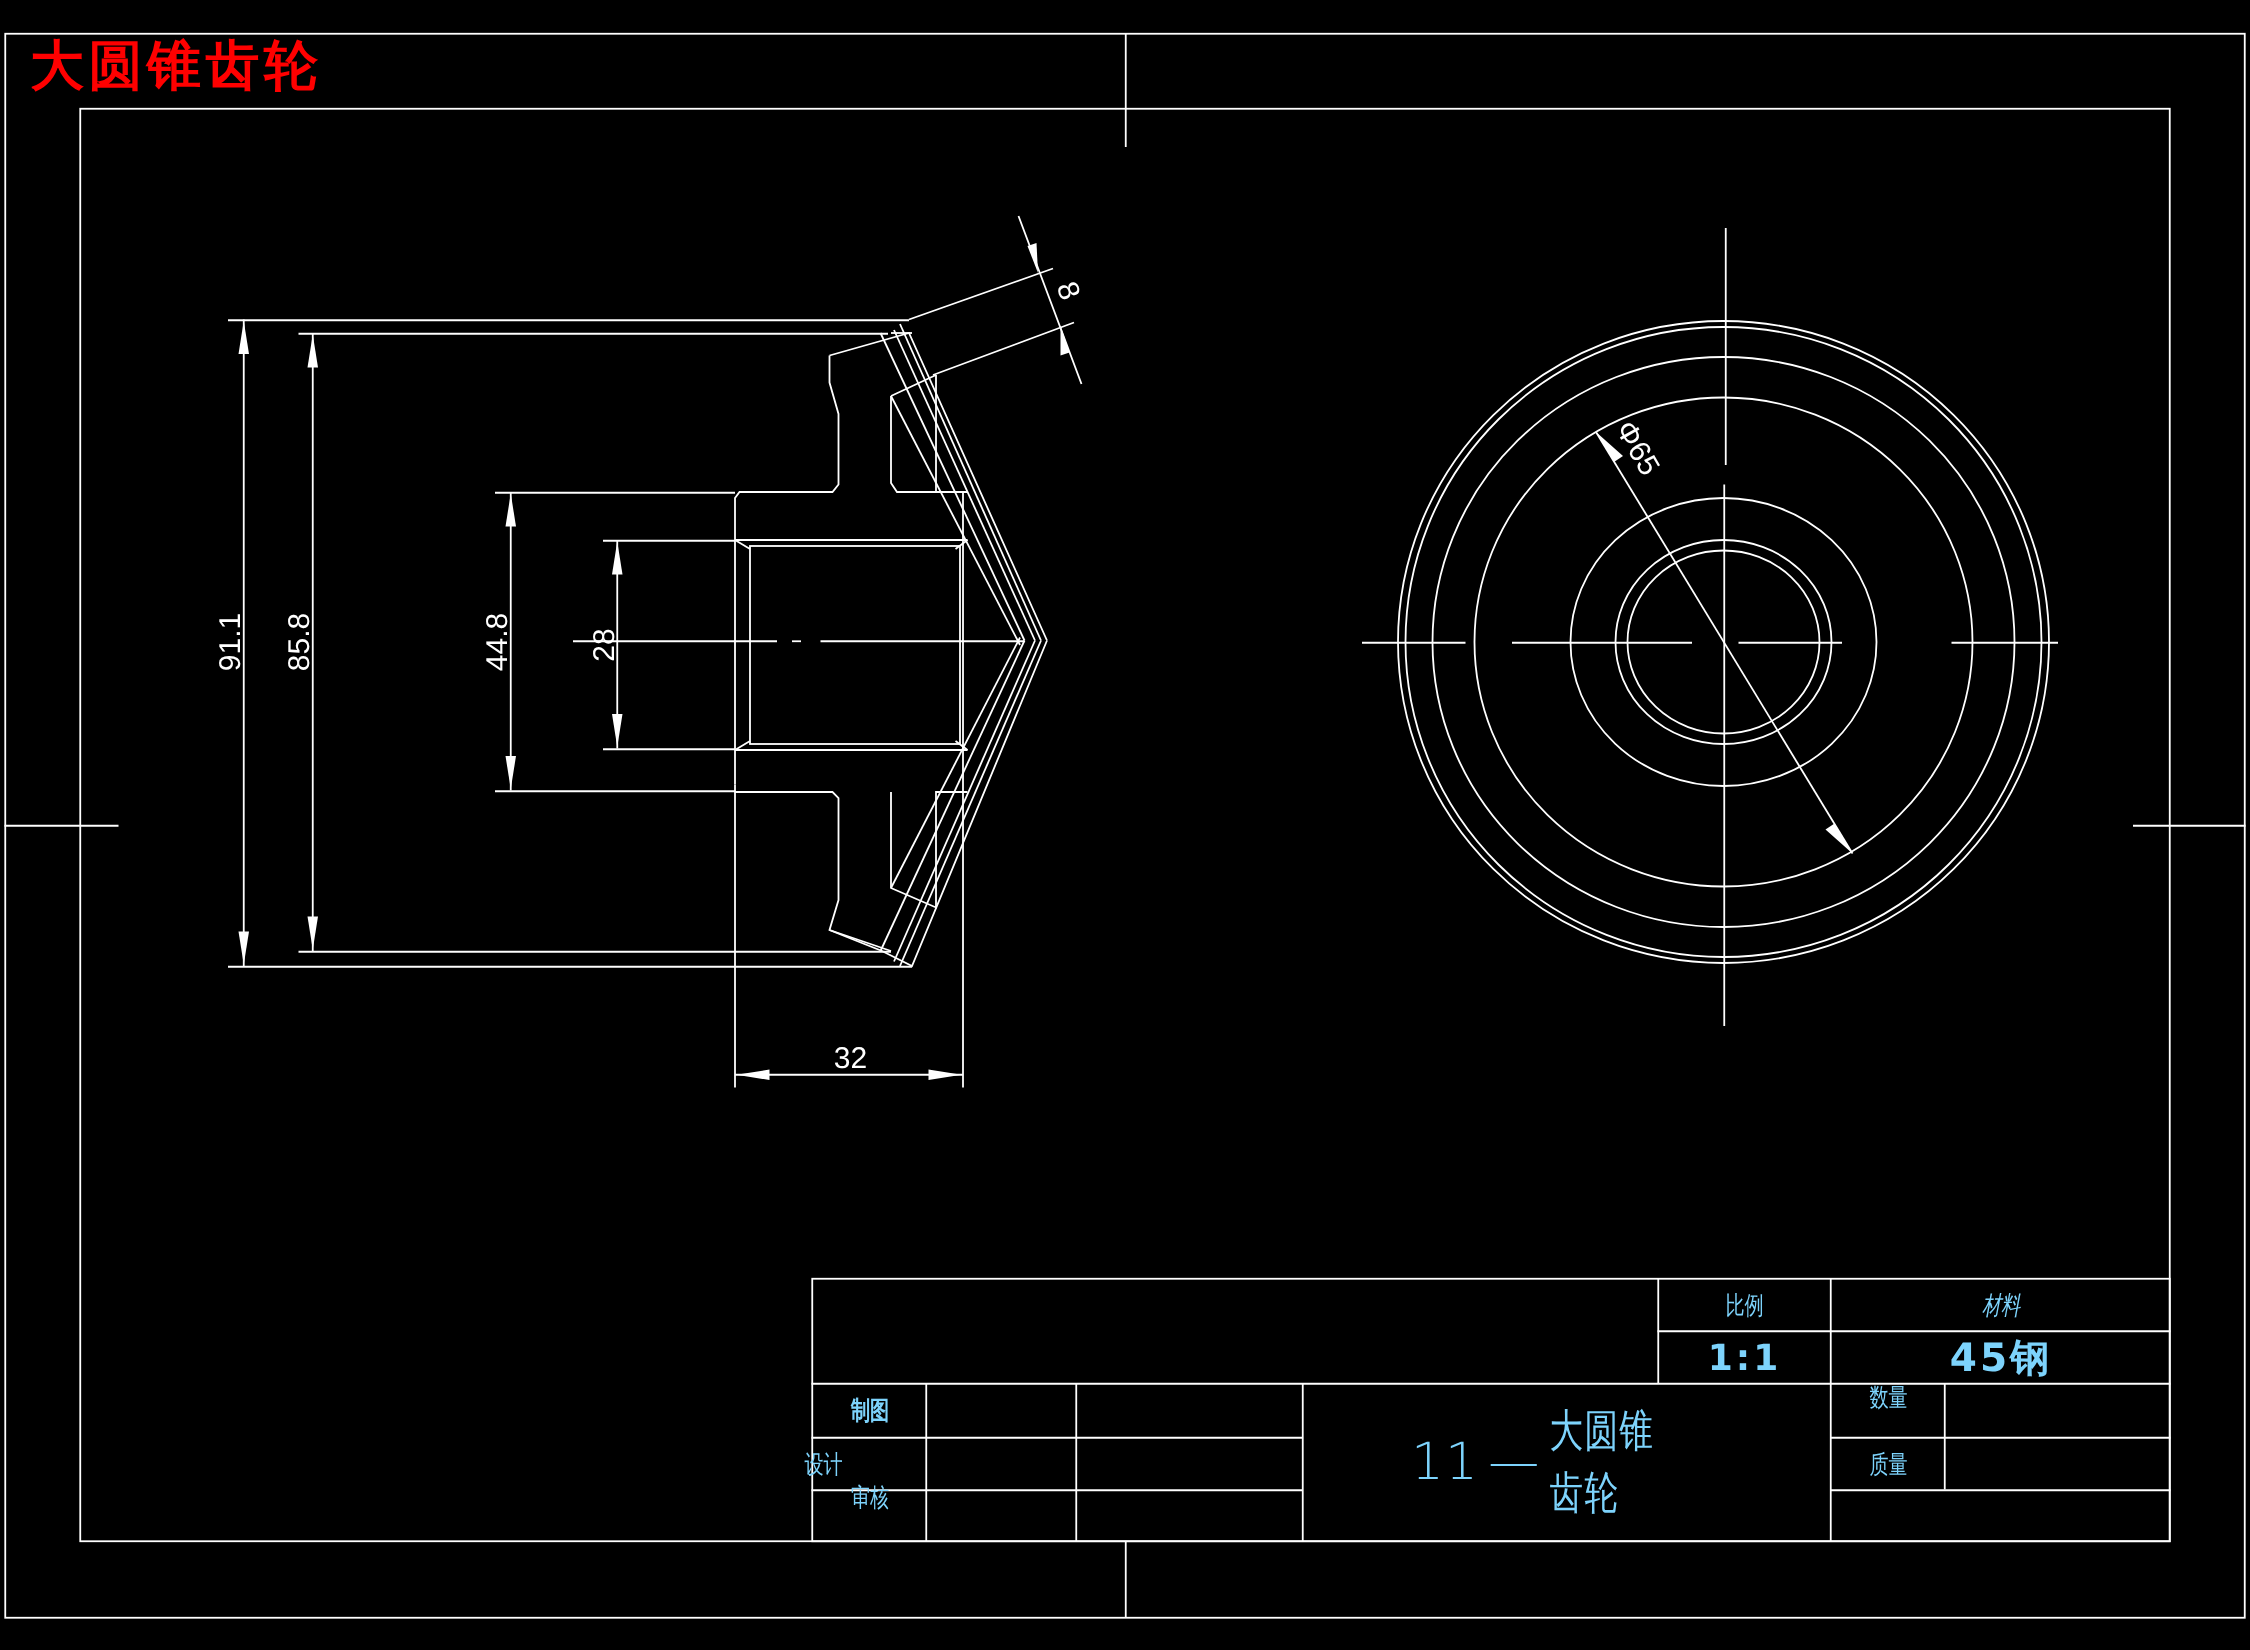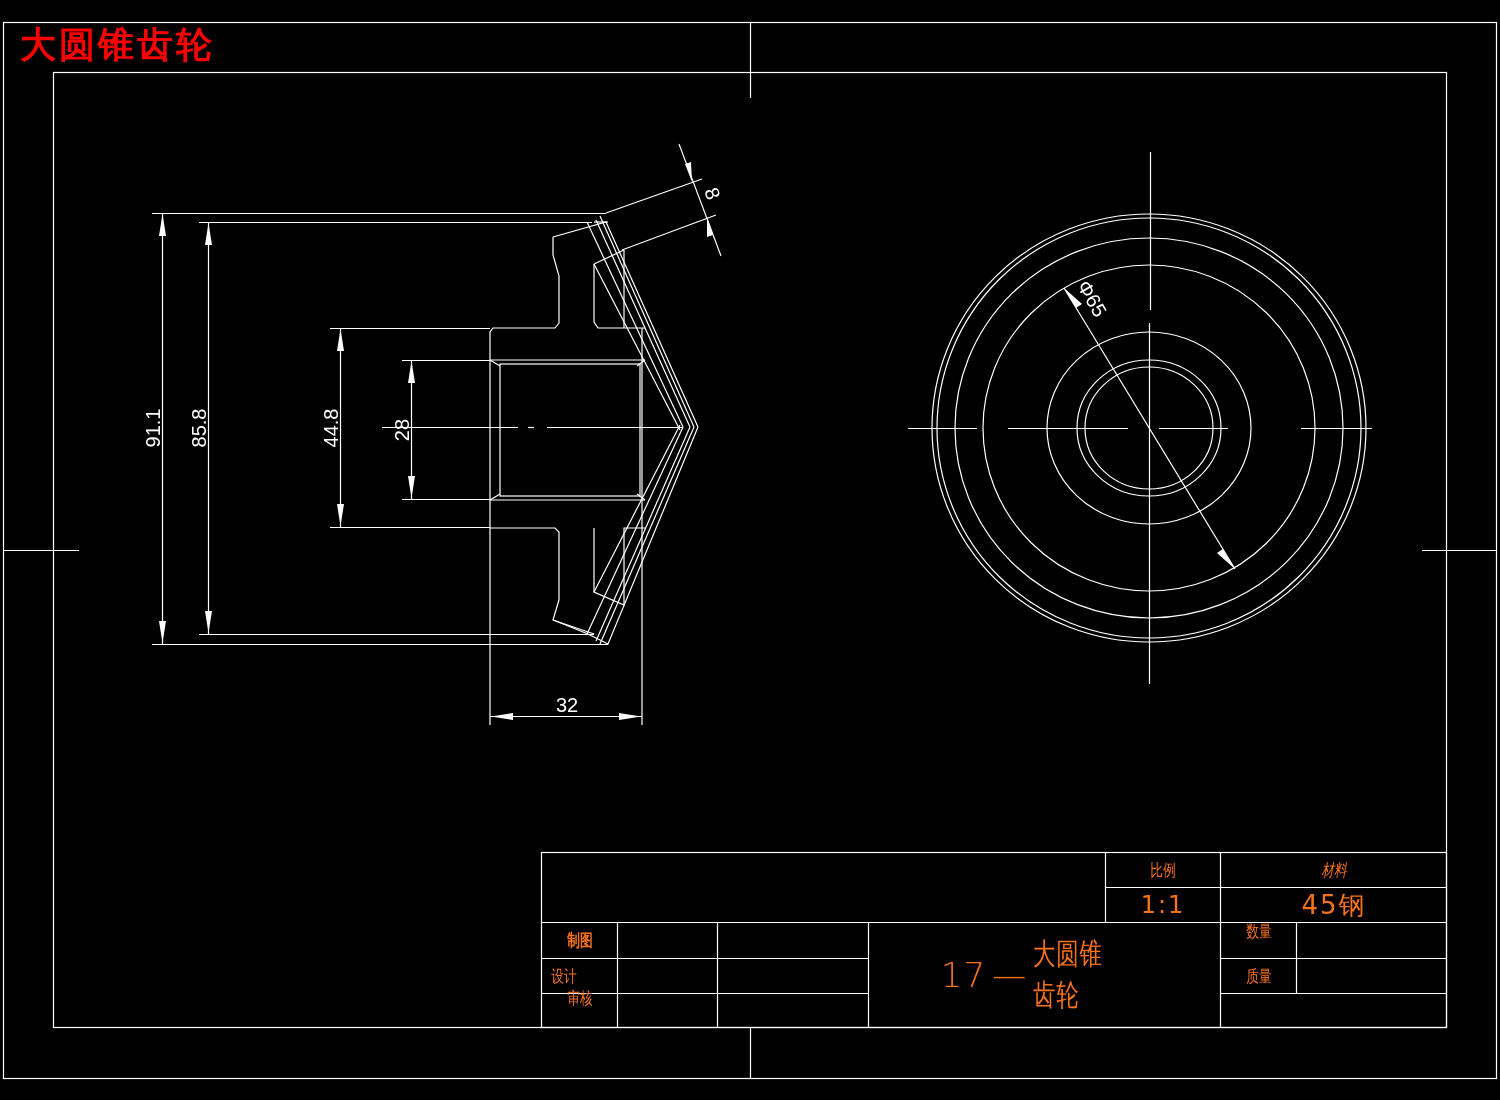--- a/index.html
+++ b/index.html
@@ -5,24 +5,24 @@
   html, body { margin: 0; padding: 0; background: #000; }
   body { width: 1500px; height: 1100px; position: relative; overflow: hidden;
          font-family: "DejaVu Sans", sans-serif; color: #fff; }
   #drawing { position: absolute; left: 0; top: 0; width: 1500px; height: 1100px; }
   .ln { stroke: #fff; stroke-width: 1.2; fill: none; }
   .arrow { fill: #fff; stroke: none; }
   .dimtxt { fill: #fff; font-family: "Liberation Sans Narrow", "Liberation Sans", sans-serif; font-size: 20px; }
   .title-red { position: absolute; left: 20px; top: 20px; color: #ff0000;
                font-family: "DejaVu Serif", serif; font-size: 36px; font-weight: bold;
                letter-spacing: 3px; line-height: 48px; }
-  .tb-cell { position: absolute; color: #f97316; display: flex; align-items: center; justify-content: center;
+  .tb-cell { position: absolute; color: #7dd3fc; display: flex; align-items: center; justify-content: center;
              font-family: "DejaVu Sans", sans-serif; }
   .tb-label { font-size: 17px; transform: scaleX(0.75); }
-  .tb-value { font-size: 24px; font-family: "DejaVu Sans", sans-serif; font-weight: 400; letter-spacing: 2px; }
+  .tb-value { font-size: 24px; font-family: "DejaVu Sans", sans-serif; font-weight: 700; letter-spacing: 2px; }
   .tb-name { font-size: 34px; font-weight: 200; letter-spacing: 1px; }
   .tb-name .cn { display: inline-block; transform: scaleX(0.75); transform-origin: left center; font-size: 30px; }
 </style>
 </head>
 <body>
 
 <svg id="drawing" viewBox="0 0 1500 1100" xmlns="http://www.w3.org/2000/svg">
 
   <g>
     <rect class="ln" x="3.5" y="22.5" width="1493" height="1056"></rect>
@@ -174,29 +174,29 @@
 <div class="tb-cell" style="left:1221px;top:853px;width:226px;height:34px;font-style:italic;">
   <span class="tb-label">材料</span>
 </div>
 <div class="tb-cell" style="left:1221px;top:888px;width:226px;height:34px;">
   <span class="tb-value" style="font-size:26px;">45钢</span>
 </div>
 
 <div class="tb-cell" style="left:542px;top:923px;width:75px;height:35px;font-weight:bold;">
   <span class="tb-label">制图</span>
 </div>
-<div class="tb-cell" style="left:526px;top:959px;width:75px;height:34px;text-align:right;">
+<div class="tb-cell" style="left:511px;top:959px;width:75px;height:34px;text-align:right;">
   <span class="tb-label">设计</span>
 </div>
 <div class="tb-cell" style="left:542px;top:982px;width:75px;height:33px;">
   <span class="tb-label">审核</span>
 </div>
 
 <div class="tb-cell" style="left:869px;top:923px;width:351px;height:104px;">
-  <span class="tb-name">17</span>
+  <span class="tb-name">11</span>
   <span class="tb-name" style="margin:0 6px;">—</span>
   <span class="tb-name" style="width:115px;"><span class="cn">大圆锥齿轮</span></span>
 </div>
 
 <div class="tb-cell" style="left:1221px;top:914px;width:75px;height:35px;">
   <span class="tb-label">数量</span>
 </div>
 <div class="tb-cell" style="left:1221px;top:959px;width:75px;height:34px;justify-content:center;">
   <span class="tb-label">质量</span>
 </div>

